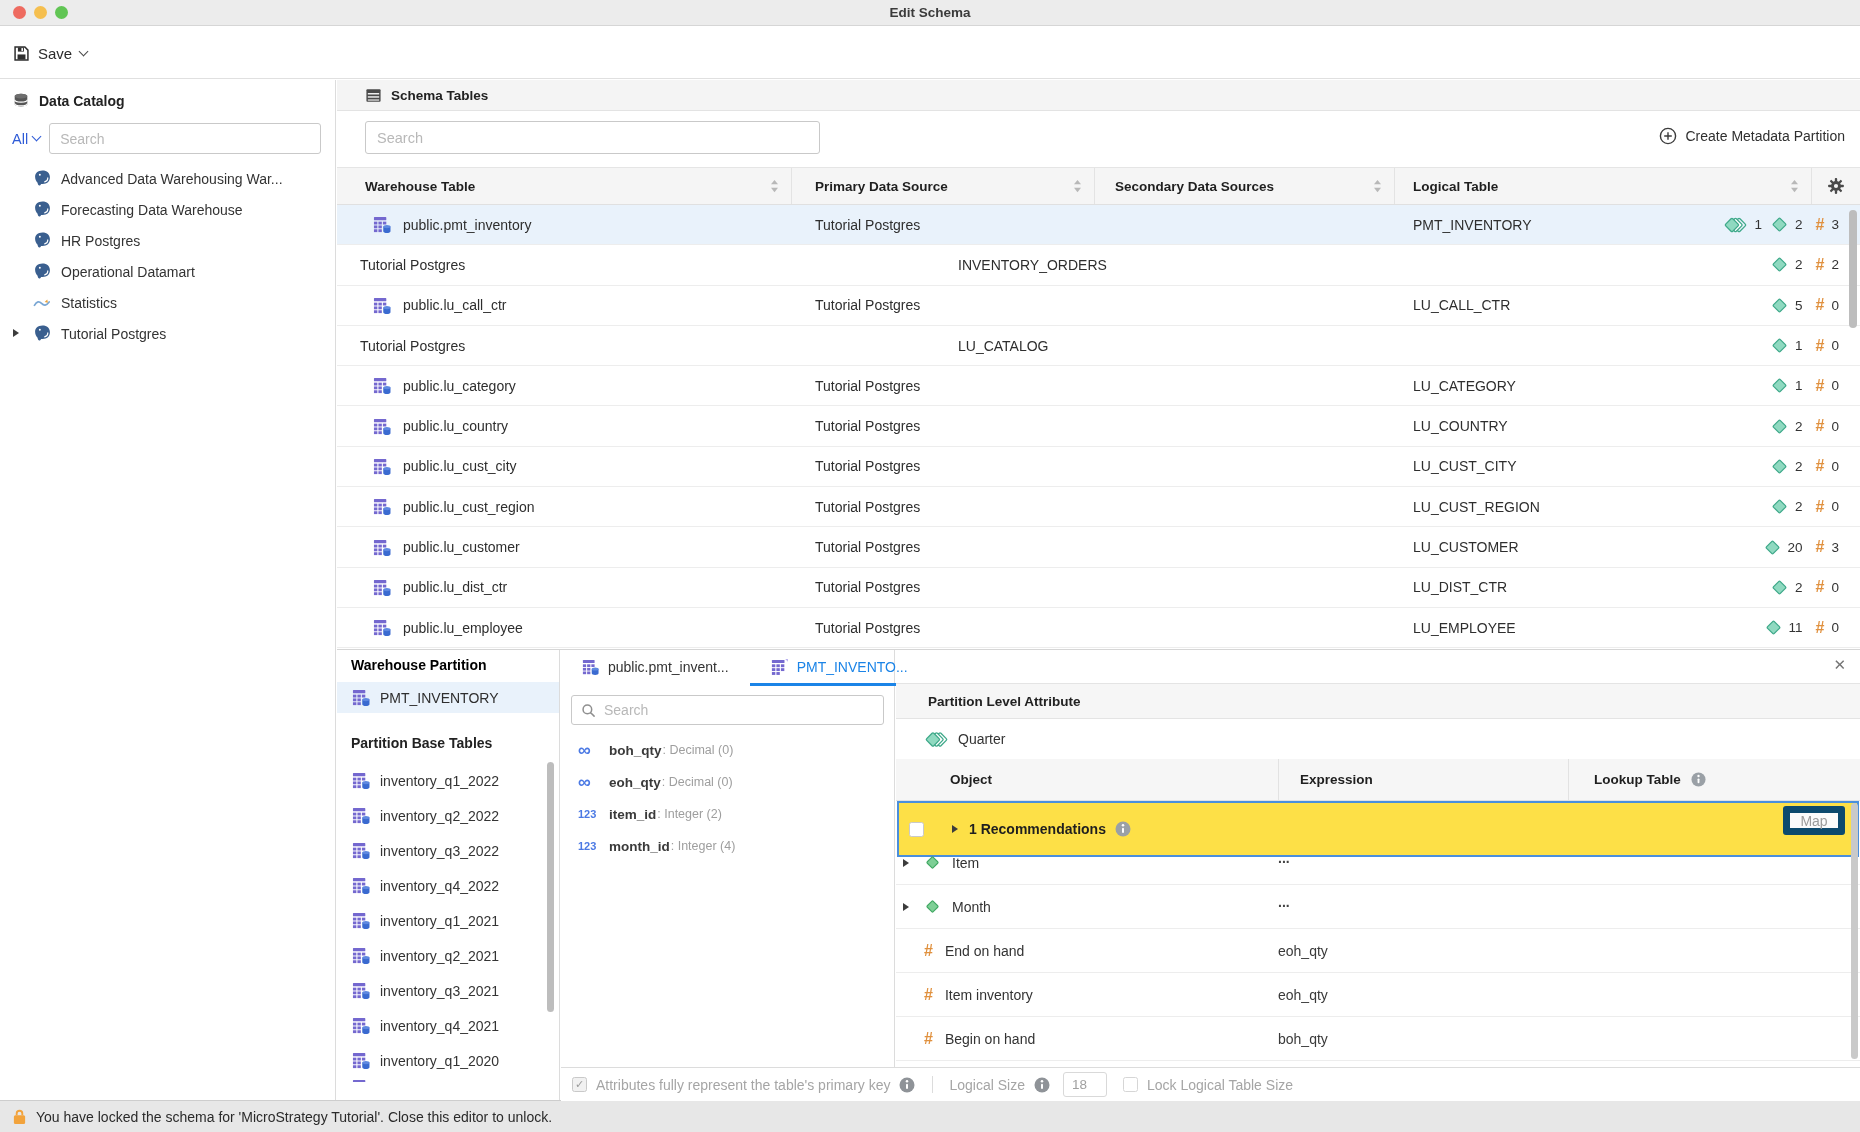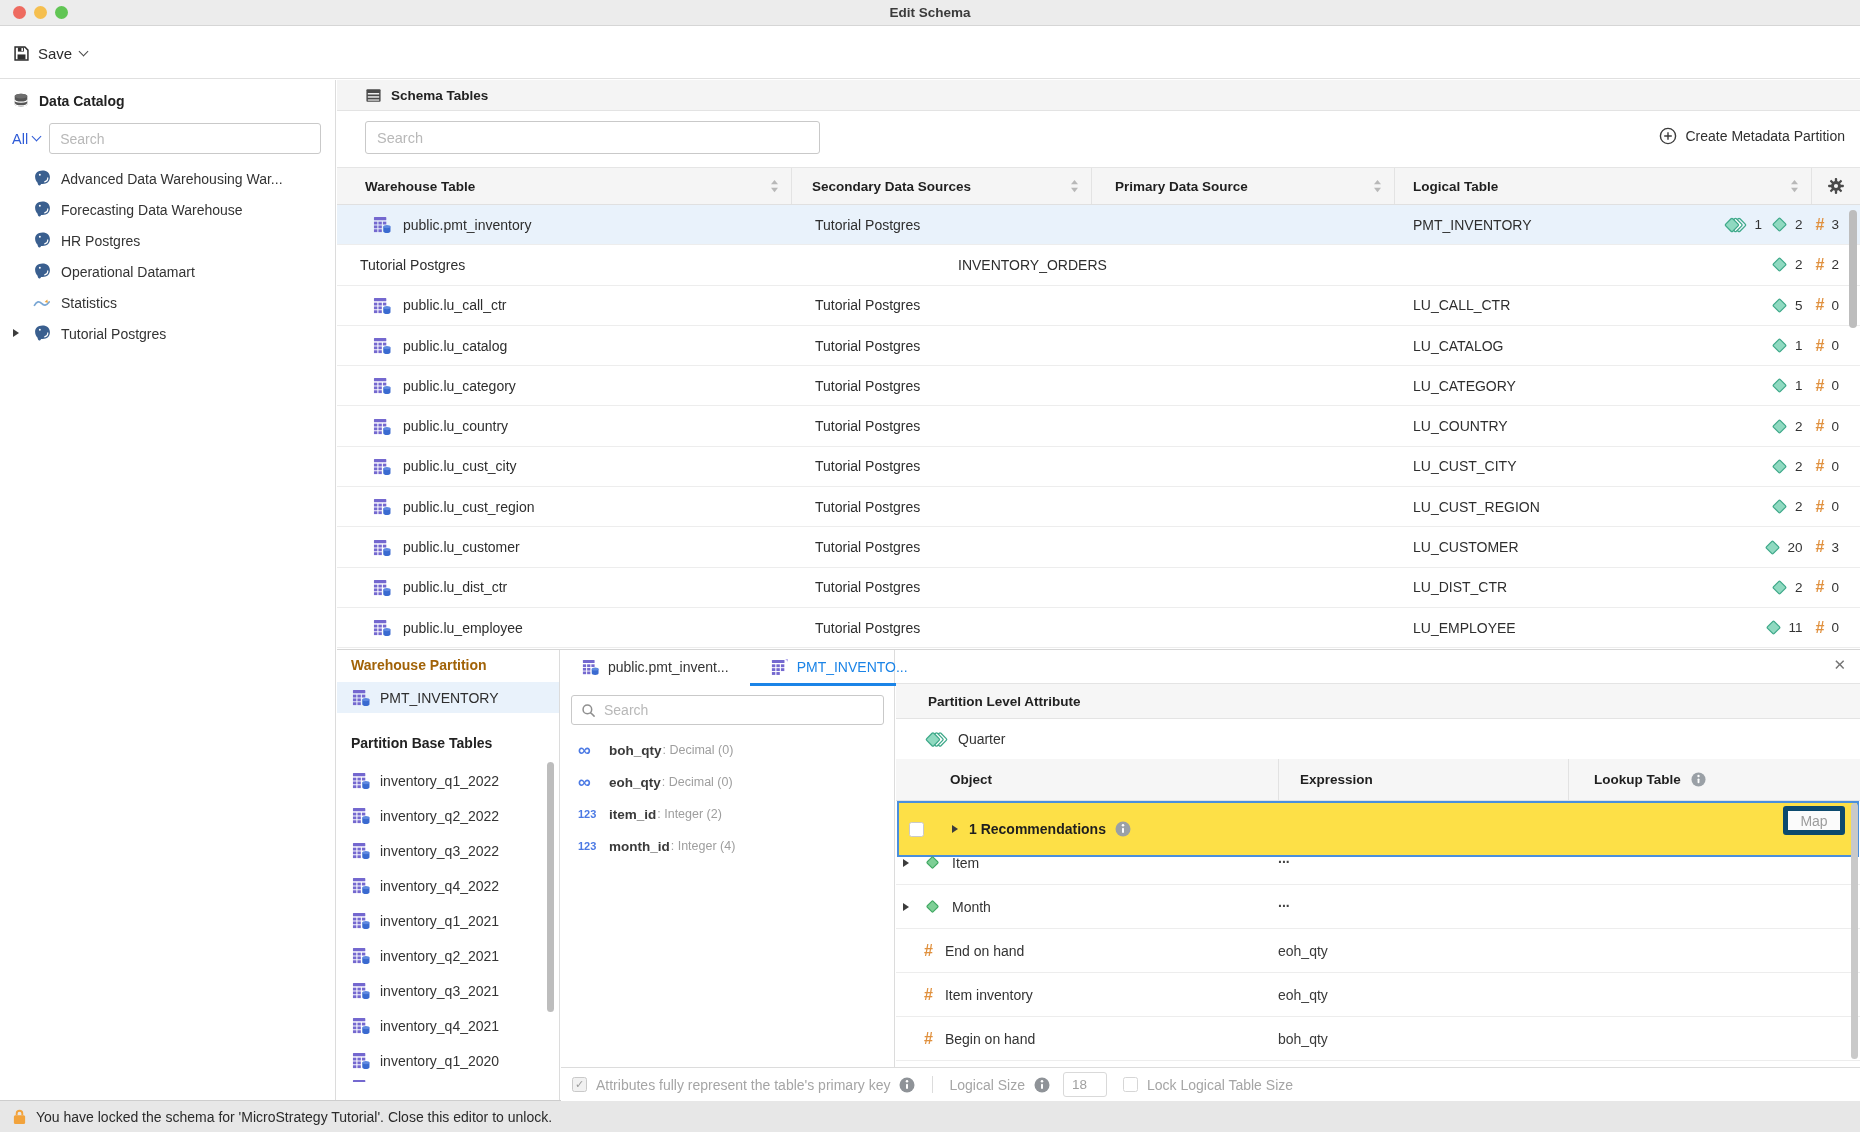--- a/index.html
+++ b/index.html
@@ -57,21 +57,21 @@
 .td-lt{flex:1;padding-left:18px;padding-right:16px;justify-content:space-between;}
 .lt-icons{display:flex;align-items:center;gap:4px;}
 .cnt{font-size:13.5px;color:#333;margin:0 5px 0 3px;}
 .hash{color:#e0913f;font-weight:bold;font-size:16px;margin-left:4px;}
 .sbar{position:absolute;background:#bdbdbd;border-radius:4px;}
 .main-sbar{right:3px;top:210px;width:8px;height:118px;}
 
 
 .bottom{position:absolute;left:337px;top:649px;right:0;height:451px;border-top:1px solid #d6d6d6;background:#fff;}
 .wp-panel{position:absolute;left:0;top:0;width:223px;height:451px;border-right:1px solid #dcdcdc;overflow:hidden;}
-.wp-title{margin:7px 0 0 14px;font-weight:bold;font-size:14px;color:#a16207;}
+.wp-title{margin:7px 0 0 14px;font-weight:bold;font-size:14px;color:#000000;}
 .wp-sel{margin-top:9px;height:31px;background:#e9f2fb;display:flex;align-items:center;gap:9px;padding-left:15px;cursor:pointer;}
 .wp-title2{margin:22px 0 0 14px;font-weight:bold;font-size:14px;color:#222;}
 .wp-list{margin-top:12px;}
 .wp-item{display:flex;align-items:center;gap:9px;height:35px;padding-left:15px;cursor:pointer;}
 .wp-item span{font-size:14px;color:#333;}
 .wp-partial{height:4px;overflow:hidden;padding-left:15px;}
 .wp-sbar{right:5px;top:112px;width:7px;height:250px;}
 
 .ed-panel{position:absolute;left:224px;top:0;width:334px;height:451px;border-right:1px solid #dcdcdc;}
 .tabs{display:flex;height:36px;}
@@ -92,21 +92,21 @@
 .pla-head{position:absolute;left:0;right:0;top:33px;height:36px;background:#f6f6f6;border-top:1px solid #e4e4e4;border-bottom:1px solid #e4e4e4;display:flex;align-items:center;padding-left:32px;font-weight:bold;font-size:13.5px;color:#222;}
 .quarter-row{position:absolute;left:0;right:0;top:69px;height:40px;display:flex;align-items:center;gap:9px;padding-left:28px;font-size:14px;color:#333;}
 .cols-head{position:absolute;left:0;right:0;top:109px;height:42px;background:#f6f6f6;border-bottom:1px solid #e2e2e2;display:flex;font-weight:bold;font-size:13.5px;color:#1f1f1f;}
 .ch-obj{width:382px;display:flex;align-items:center;padding-left:54px;}
 .ch-exp{width:290px;display:flex;align-items:center;padding-left:21px;border-left:1px solid #e2e2e2;}
 .ch-lkp{flex:1;display:flex;align-items:center;gap:10px;padding-left:25px;border-left:1px solid #e2e2e2;}
 .rec-row{position:absolute;left:1px;right:1px;top:151px;height:56px;border:2px solid #4a8fdc;background:#fde047;display:flex;align-items:center;}
 .cb{width:15px;height:15px;border:1px solid #c9c9c9;border-radius:2.5px;background:#fff;flex:none;display:flex;align-items:center;justify-content:center;cursor:pointer;}
 .cb.checked{background:#f1f1f1;color:#9a9a9a;font-size:11px;}
 .rec-label{font-weight:bold;font-size:14px;color:#1f1f1f;margin-left:11px;}
-.map-btn{position:absolute;right:12px;top:3px;width:62px;height:29px;border:5px solid #0c4a6e;border-radius:3px;background:#fbfbfb;color:#9c9c9c;font-size:14px;display:flex;align-items:center;justify-content:center;cursor:pointer;}
+.map-btn{position:absolute;right:12px;top:3px;width:62px;height:29px;border:7px solid #0c4a6e;border-radius:3px;background:#fbfbfb;color:#9c9c9c;font-size:14px;display:flex;align-items:center;justify-content:center;cursor:pointer;}
 .arows{position:absolute;left:0;right:0;top:191px;}
 .arow{height:44px;border-bottom:1px solid #ededed;display:flex;align-items:center;}
 .a-obj{width:382px;display:flex;align-items:center;}
 .a-caret{margin-left:7px;flex:none;cursor:pointer;}
 .a-ic{margin-left:16px;}
 .a-hash{margin-left:28px;}
 .a-name{margin-left:12px;font-size:14px;color:#333;}
 .a-exp{width:290px;font-size:14px;color:#3a3a3a;}
 .a-exp.dots{transform:translateY(-5px);font-weight:bold;color:#444;}
 .attr-sbar{right:2px;top:153px;width:7px;height:256px;background:#c9c9c9;}
@@ -315,32 +315,32 @@
   </div>
 
   <div class="stable">
     <div class="thead">
       <div class="th w-wt">
         <span>Warehouse Table</span>
         <svg class="ic sort" width="9" height="14">
             <use href="#sym-sort"></use>
           </svg>
       </div>
+      <div class="th w-pds">
+        <span>Primary Data Source</span>
+        <svg class="ic sort" width="9" height="14">
+            <use href="#sym-sort"></use>
+          </svg>
+      </div>
       <div class="th w-sds">
         <span>Secondary Data Sources</span>
         <svg class="ic sort" width="9" height="14">
             <use href="#sym-sort"></use>
           </svg>
       </div>
-      <div class="th w-pds">
-        <span>Primary Data Source</span>
-        <svg class="ic sort" width="9" height="14">
-            <use href="#sym-sort"></use>
-          </svg>
-      </div>
       <div class="th w-lt">
         <span>Logical Table</span>
         <svg class="ic sort" width="9" height="14">
             <use href="#sym-sort"></use>
           </svg>
       </div>
       <div class="th-gear">
         <svg class="ic" width="18" height="18">
             <use href="#sym-gear"></use>
           </svg>
@@ -408,26 +408,20 @@
           <svg class="ic" width="17" height="17">
               <use href="#sym-diamond"></use>
             </svg>
             <span class="cnt">5</span>
           <span class="hash">#</span>
             <span class="cnt">0</span>
         </span>
       </div>
     </div>
     <div class="trow">
-      <div class="td td-wt">
-          <svg class="ic" width="19" height="19">
-            <use href="#sym-table"></use>
-          </svg>
-          <span>public.lu_catalog</span>
-        </div>
       <div class="td td-pds">
           <span>Tutorial Postgres</span>
         </div>
       <div class="td td-sds"></div>
       <div class="td td-lt">
         <span>LU_CATALOG</span>
         <span class="lt-icons">
           <svg class="ic" width="17" height="17">
               <use href="#sym-diamond"></use>
             </svg>

